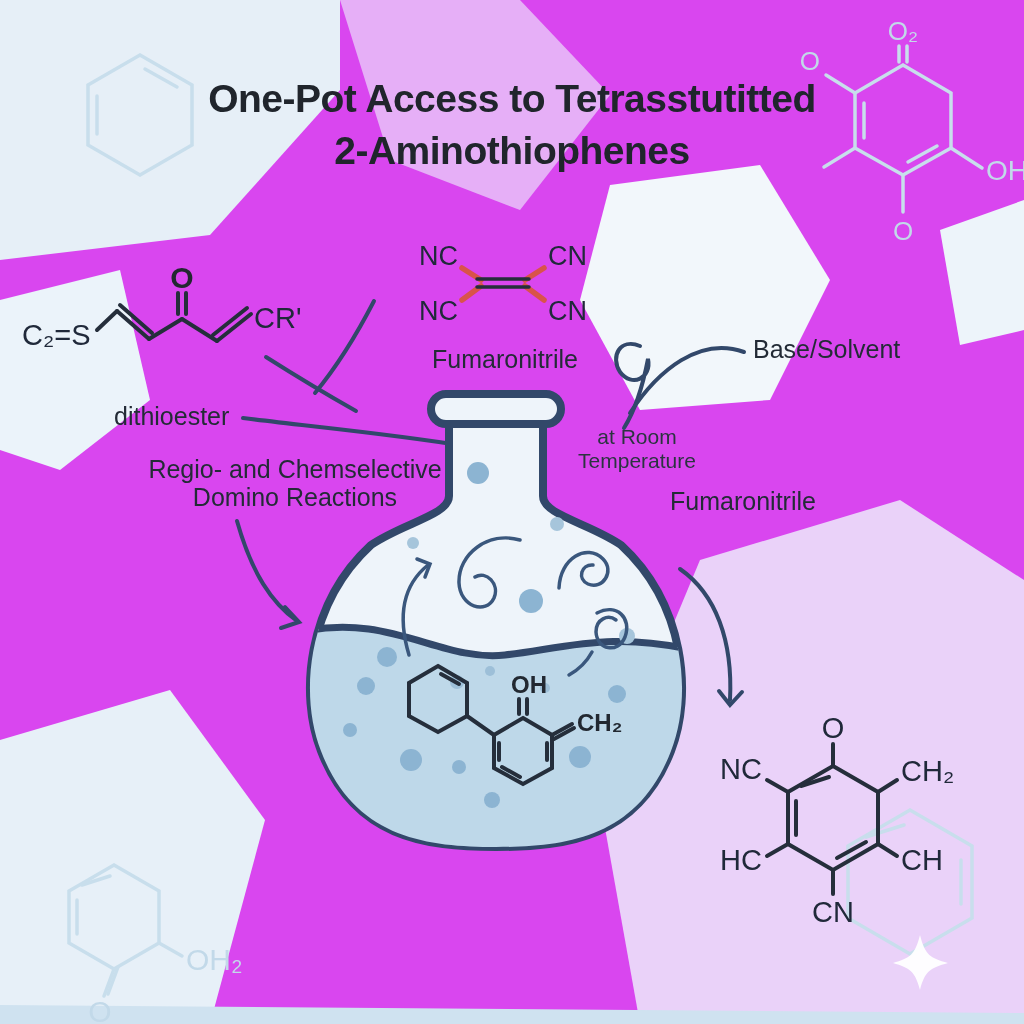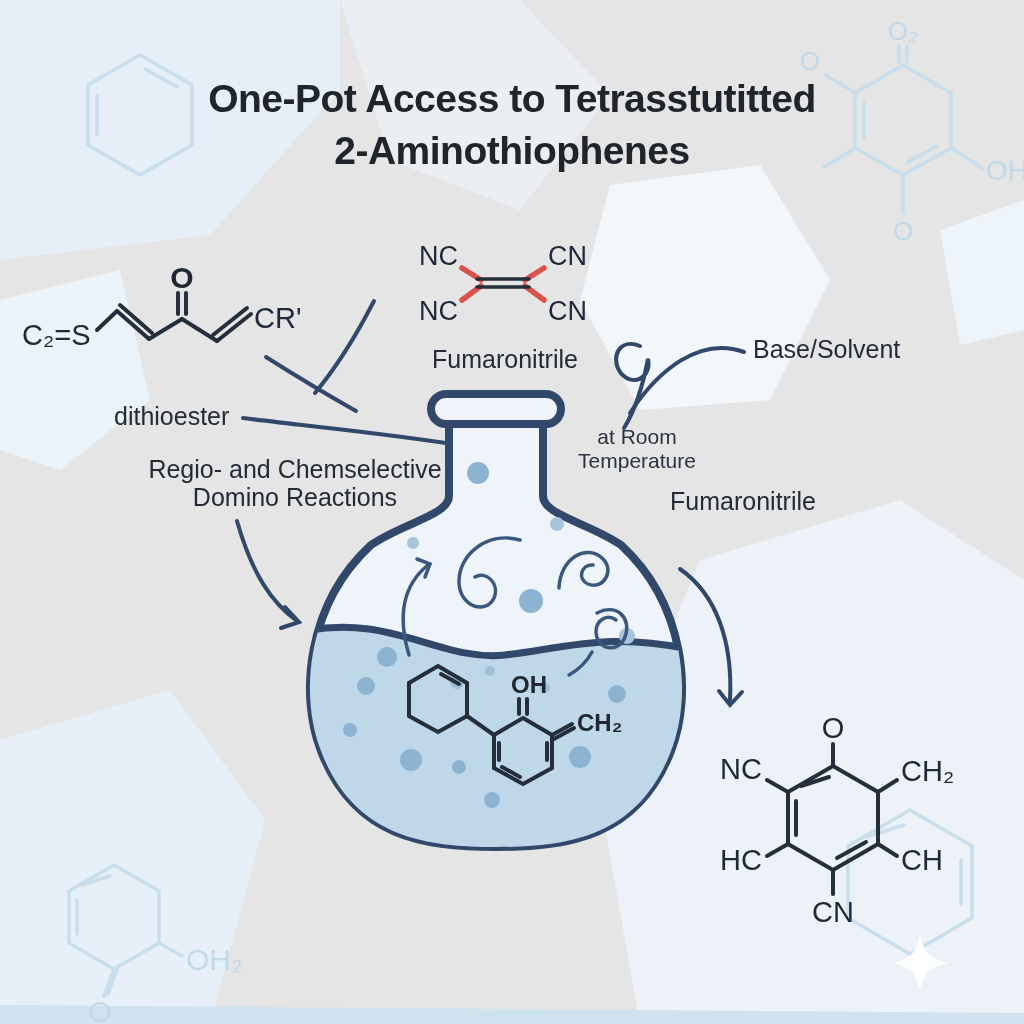--- a/index.html
+++ b/index.html
@@ -1,16 +1,16 @@
 <!DOCTYPE html>
 <html><head>
 <meta charset="utf-8">
 <style>
   html,body{margin:0;padding:0;background:#fbfdfe;}
-  .canvas{position:relative;width:1024px;height:1024px;overflow:hidden;background:#e5e5e5;
+  .canvas{position:relative;width:1024px;height:1024px;overflow:hidden;background:#d946ef;
           font-family:"Liberation Sans","DejaVu Sans",sans-serif;}
   svg{position:absolute;left:0;top:0;font-family:"Liberation Sans","DejaVu Sans",sans-serif;}
   text{fill:#222831;}
   .title{font-size:39px;font-weight:bold;fill:#20252c;letter-spacing:-0.5px;}
   .lbl{font-size:25px;font-weight:500;fill:#232b36;}
   .lbl-sm{font-size:21px;fill:#2b3440;}
   .chem{font-size:27px;font-weight:500;fill:#20293a;}
   .chem-lg{font-size:29px;font-weight:500;fill:#20293a;}
   .wm{fill:#c2d9e9;font-weight:500;}
   .bond{stroke:#252e3b;stroke-width:4;stroke-linecap:round;fill:none;}

